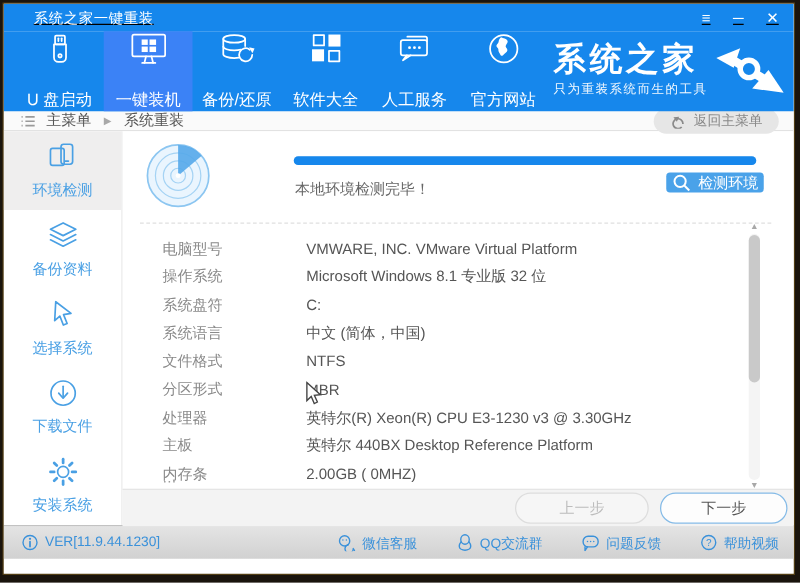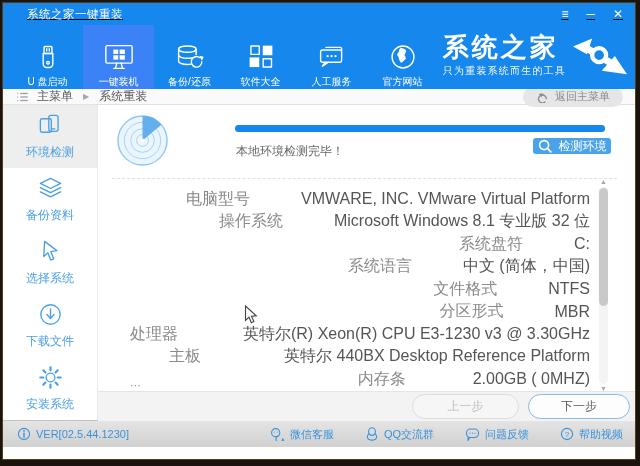--- a/index.html
+++ b/index.html
@@ -8,21 +8,21 @@
   .window{position:absolute;left:3px;top:3px;width:632px;height:456px;background:#fff;overflow:hidden;box-shadow:0 0 0 1px rgba(150,112,30,.45);}
 
   
   .titlebar{height:22px;background:#1687ec;display:flex;align-items:center;padding:0 12px 0 24px;box-sizing:border-box;text-decoration:underline;}
   .title{color:#fff;font-size:11.5px;letter-spacing:.5px;}
   .controls{margin-left:auto;display:flex;gap:18px;align-items:center;}
   .ctrl{color:#fff;font-size:12px;line-height:12px;cursor:pointer;font-weight:bold;}
 
   
   .navbar{height:64px;background:#1687ec;position:relative;display:flex;align-items:stretch;padding-left:9px;}
-  .tab{width:71px;display:flex;flex-direction:column;align-items:center;justify-content:flex-end;gap:4px;color:#fff;font-size:10px;cursor:pointer;}
+  .tab{width:71px;display:flex;flex-direction:column;align-items:center;justify-content:space-between;gap:4px;color:#fff;font-size:13px;cursor:pointer;}
   .tab.active{background:#3b82f6;}
   .tab svg{display:block;}
   .nico{stroke:#fff;stroke-width:1.6;fill:none;stroke-linecap:round;stroke-linejoin:round;}
   .logo{position:absolute;right:8px;top:9px;display:flex;align-items:center;gap:7px;}
   .logo-col{display:flex;flex-direction:column;color:#fff;}
   .logo-title{font-size:26px;font-weight:bold;letter-spacing:3px;line-height:1;}
   .logo-tag{font-size:10px;letter-spacing:1.2px;margin-top:4px;opacity:.95;}
 
   
   .breadcrumb{height:16px;background:#fafafa;border-bottom:1px solid #e2e2e2;display:flex;align-items:center;padding:0 12px;box-sizing:border-box;font-size:12px;color:#555;}
@@ -39,21 +39,21 @@
 
   .main{flex:1;position:relative;}
   .radar{position:absolute;left:17px;top:8px;}
   .progress-track{position:absolute;left:137px;top:20px;width:370px;height:7px;border-radius:3.5px;background:#e8f1fa;}
   .progress-fill{width:100%;height:100%;border-radius:3.5px;background:#1687ec;}
   .status-text{position:absolute;left:138px;top:38px;font-size:12px;color:#666;}
   .detect-btn{position:absolute;left:435px;top:33px;width:78px;height:16px;background:#4aa2e9;border-radius:3px;color:#fff;font-size:12px;display:flex;align-items:center;justify-content:center;gap:6px;cursor:pointer;box-sizing:border-box;}
   .divider{position:absolute;left:14px;right:18px;top:73px;border-top:1px dashed #e0e0e0;}
 
   .info{position:absolute;left:32px;top:83px;width:460px;}
-  .irow{height:22.5px;display:flex;align-items:center;font-size:16px;white-space:nowrap;justify-content:flex-end;}
+  .irow{height:22.5px;display:flex;align-items:center;font-size:12px;white-space:nowrap;}
   .ilabel{width:115px;color:#8a8a8a;}
   .ivalue{color:#555;}
   .more{position:absolute;left:32px;top:274px;color:#9a9a9a;font-size:11px;letter-spacing:1px;}
 
   .sb-track{position:absolute;left:500px;top:73px;width:11px;height:215px;}
   .sb-arrow{position:absolute;left:0;width:11px;text-align:center;color:#a8a8a8;font-size:7px;line-height:8px;cursor:pointer;}
   .sb-arrow.up{top:0;}
   .sb-arrow.down{bottom:0;}
   .sb-rail{position:absolute;left:1px;top:9px;width:9px;height:197px;background:#f4f4f4;border-radius:5px;}
   .sb-thumb{position:absolute;left:1px;top:10px;width:9px;height:118px;background:#c9c9c9;border-radius:5px;cursor:pointer;}
@@ -326,21 +326,21 @@
       </div>
     </div>
 
     <div class="statusbar">
       <div class="ver">
         <svg class="fico" width="14" height="14" viewBox="0 0 14 14">
           <circle cx="7" cy="7" r="5.6"></circle>
           <line x1="7" y1="6.3" x2="7" y2="10.2" stroke-width="1.4"></line>
           <circle cx="7" cy="4" r="0.9" fill="#3a91da" stroke="none"></circle>
         </svg>
-        <span>VER[02.5.44.1230]</span>
+        <span>VER[11.9.44.1230]</span>
       </div>
       <div class="links">
         <div class="slink">
           <svg class="fico" width="15" height="14" viewBox="0 0 15 14">
             <circle cx="5.7" cy="5.7" r="4.1"></circle>
             <path d="M8.6 8.8 a3.3 3.3 0 1 0 4 3 l1 1.6"></path>
             <circle cx="4.3" cy="5" r="0.6" fill="#3a91da" stroke="none"></circle>
             <circle cx="7.1" cy="5" r="0.6" fill="#3a91da" stroke="none"></circle>
           </svg>
           <span>微信客服</span>

